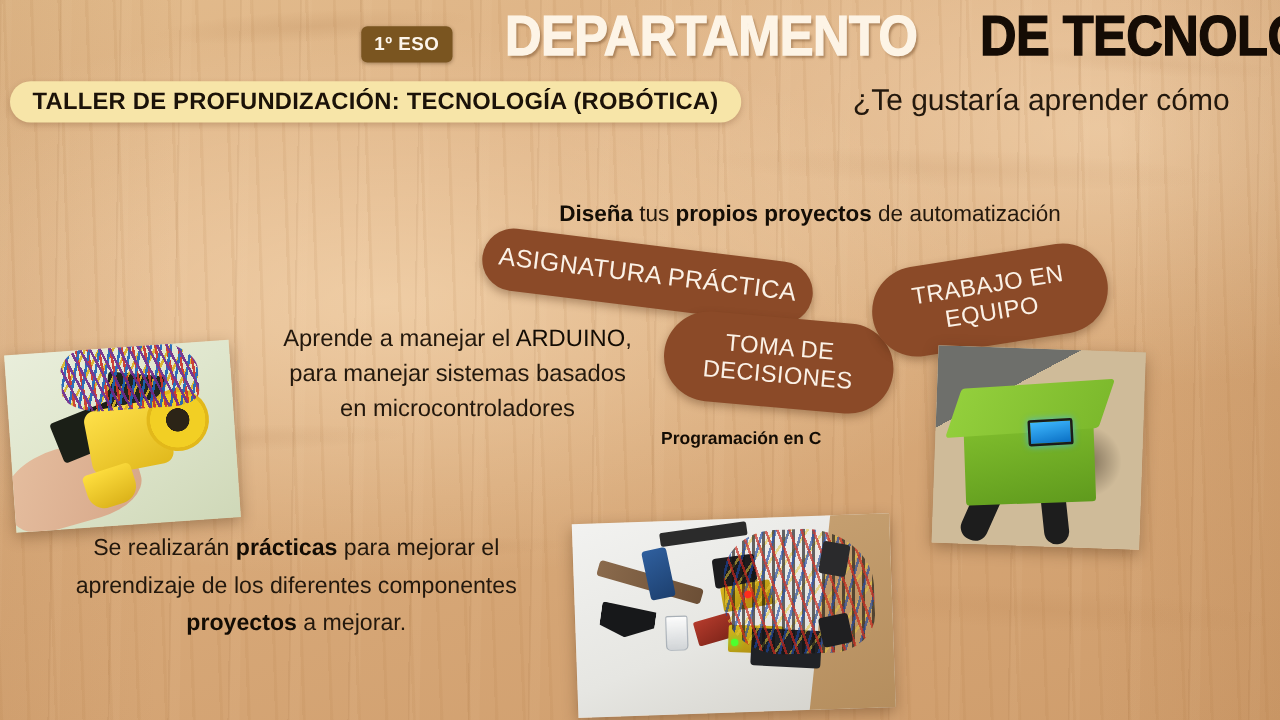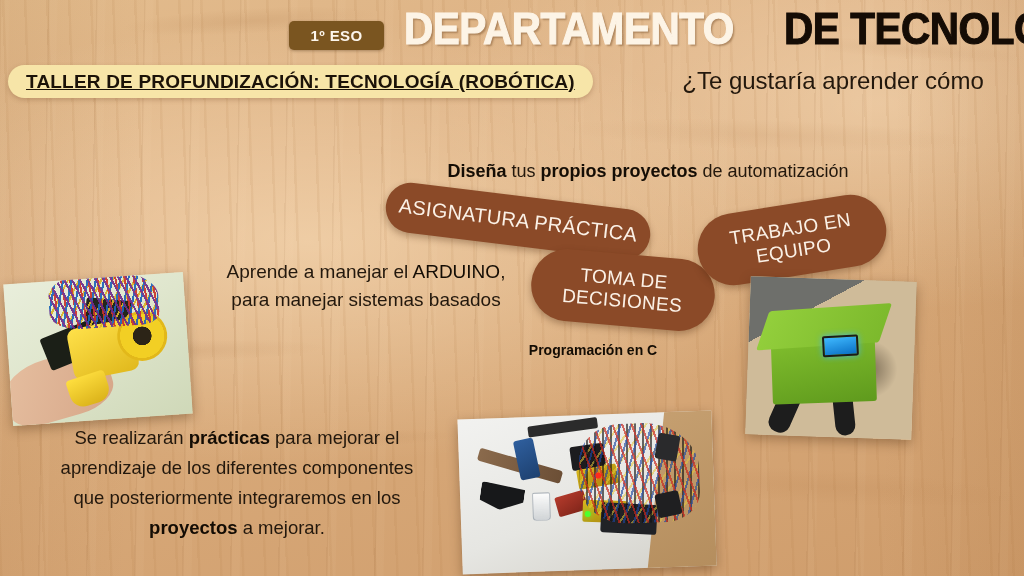--- a/index.html
+++ b/index.html
@@ -50,21 +50,21 @@
     background: radial-gradient(ellipse at center, rgba(150,92,44,.38), rgba(150,92,44,0) 72%); transform: rotate(3deg); }
   .grain.g5 { left: 240px; top: 430px; width: 220px; height: 18px;
     background: radial-gradient(ellipse at center, rgba(130,78,34,.40), rgba(130,78,34,0) 70%); transform: rotate(-2deg); }
   .grain.g6 { left: 790px; top: 40px; width: 240px; height: 20px;
     background: radial-gradient(ellipse at center, rgba(140,84,38,.35), rgba(140,84,38,0) 70%); transform: rotate(4deg); }
 
   
   .badge-eso {
     position: absolute;
     left: 289px; top: 21px;
-    width: 95px; height: 29px;
+    width: 73px; height: 29px;
     background: #7a5520;
     border-radius: 5px;
     display: flex; align-items: center; justify-content: center;
     color: #fdf6ec;
     font-size: 15px;
     font-weight: 700;
     letter-spacing: .4px;
     box-shadow: 0 1px 3px rgba(60,35,10,.35);
   }
   .title-wrap {
@@ -101,21 +101,20 @@
     height: 33px;
     padding: 0 18px;
     background: #f7e5a8;
     border-radius: 17px;
     display: flex; align-items: center;
     color: #1b1208;
     font-weight: 700;
     font-size: 19px;
     letter-spacing: .2px;
     box-shadow: 0 2px 5px rgba(110,70,35,.28);
-    text-decoration: underline;
   }
 
   .question {
     position: absolute;
     left: 648px; top: 64px;
     width: 370px;
     text-align: center;
     color: #23180d;
     font-size: 24px;
     line-height: 1.45;
@@ -475,32 +474,32 @@
       <span>TRABAJO EN</span><br>
       <span>EQUIPO</span>
     </span>
   </div>
 
   <div class="arduino-block">
     <div>
       <span>Aprende a manejar el </span><b>ARDUINO</b><span>,</span>
     </div>
     <div>para manejar sistemas basados</div>
+    <div>en microcontroladores</div>
   </div>
 
   <div class="prog-block">
     <div class="l1">Programación en C</div>
   </div>
 
   <div class="practicas-block">
     <div>
       <span>Se realizarán </span><b>prácticas</b><span> para mejorar el</span>
     </div>
     <div>aprendizaje de los diferentes componentes</div>
-    <div>que posteriormente integraremos en los</div>
     <div>
       <b>proyectos</b><span> a mejorar.</span>
     </div>
   </div>
 
   <div class="photo left-robot">
     <div class="hand"></div>
     <div class="board"></div>
     <div class="board2"></div>
     <div class="body"></div>

